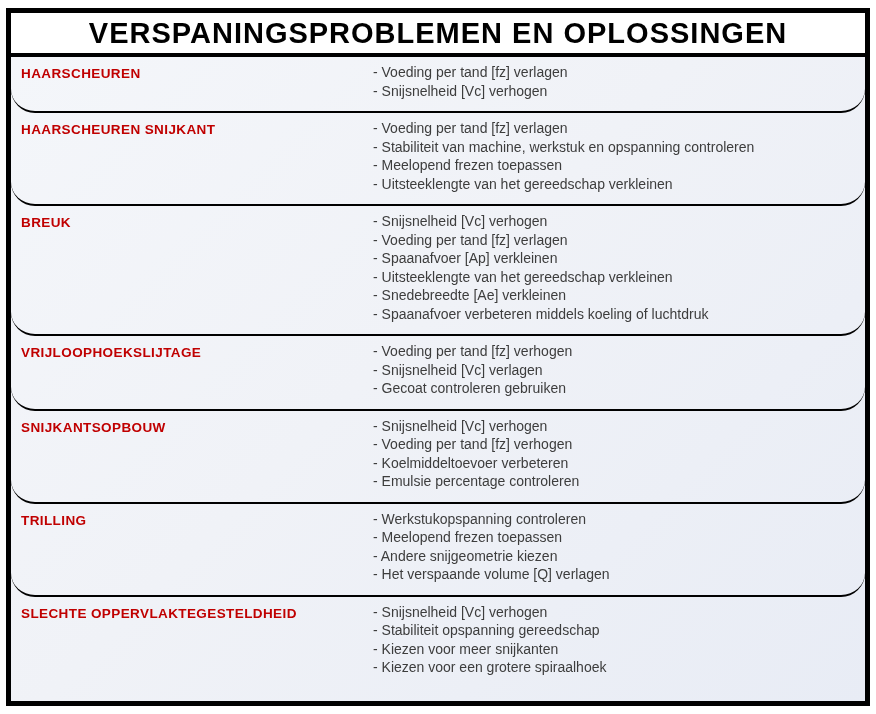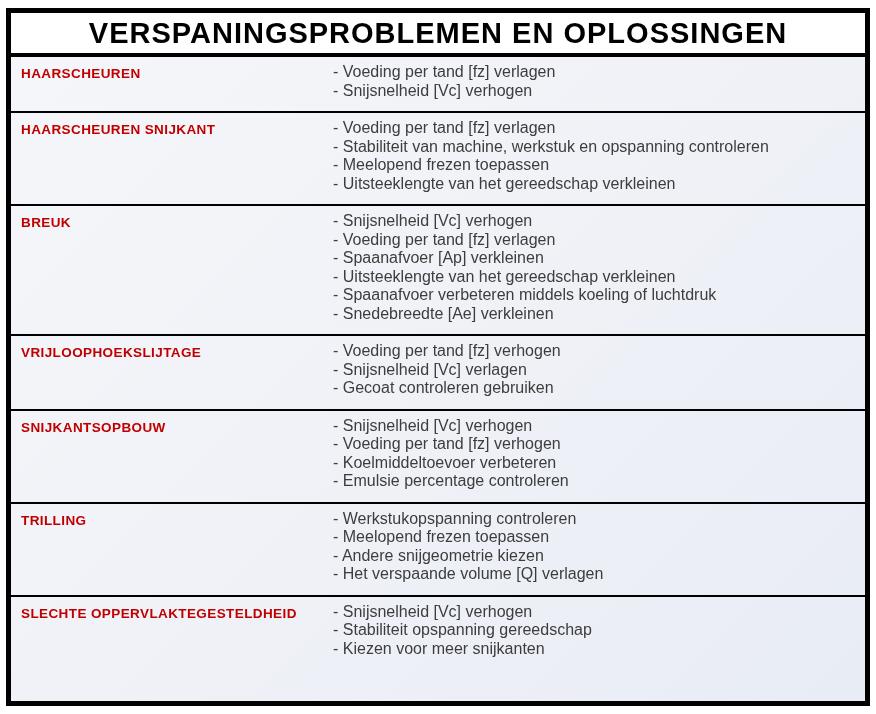--- a/index.html
+++ b/index.html
@@ -40,20 +40,21 @@
   .rows{
     flex:1 1 auto;
     display:flex; flex-direction:column;
     background:linear-gradient(135deg, var(--bg-start) 0%, #f0f2f7 45%, var(--bg-end) 100%);
   }
   .row{
     display:flex;
     align-items:flex-start;
     border-bottom:2px solid var(--frame);
     padding:6px 0 11px 0;
+    border-radius:24px;
   }
   .row:last-child{
     border-bottom:none;
     padding-bottom:30px;
     flex:1 1 auto;
   }
   .problem{
     flex:0 0 322px;
     padding-left:10px;
     padding-top:2px;
@@ -62,23 +63,24 @@
     font-size:13.5px;
     letter-spacing:0.4px;
     line-height:18.5px;
   }
   .solutions{
     flex:1 1 auto;
     padding-right:8px;
   }
   .solution-line{
     color:var(--ink);
-    font-size:16px;
+    font-size:14px;
     line-height:18.5px;
     white-space:nowrap;
+    margin-left:40px;
   }
 </style>
 </head>
 <body>
 
 <div class="table-frame">
   <div class="title-row">
     <h1>VERSPANINGSPROBLEMEN EN OPLOSSINGEN</h1>
   </div>
   <div class="rows">
@@ -100,22 +102,22 @@
         </div>
   </div>
 
   <div class="row">
     <div class="problem">BREUK</div>
     <div class="solutions">
           <div class="solution-line">- Snijsnelheid [Vc] verhogen</div>
           <div class="solution-line">- Voeding per tand [fz] verlagen</div>
           <div class="solution-line">- Spaanafvoer [Ap] verkleinen</div>
           <div class="solution-line">- Uitsteeklengte van het gereedschap verkleinen</div>
+          <div class="solution-line">- Snedebreedte [Ae] verkleinen</div>
           <div class="solution-line">- Spaanafvoer verbeteren middels koeling of luchtdruk</div>
-          <div class="solution-line">- Snedebreedte [Ae] verkleinen</div>
         </div>
   </div>
 
   <div class="row">
     <div class="problem">VRIJLOOPHOEKSLIJTAGE</div>
     <div class="solutions">
           <div class="solution-line">- Voeding per tand [fz] verhogen</div>
           <div class="solution-line">- Snijsnelheid [Vc] verlagen</div>
           <div class="solution-line">- Gecoat controleren gebruiken</div>
         </div>
@@ -140,16 +142,17 @@
           <div class="solution-line">- Het verspaande volume [Q] verlagen</div>
         </div>
   </div>
 
   <div class="row">
     <div class="problem">SLECHTE OPPERVLAKTEGESTELDHEID</div>
     <div class="solutions">
           <div class="solution-line">- Snijsnelheid [Vc] verhogen</div>
           <div class="solution-line">- Stabiliteit opspanning gereedschap</div>
           <div class="solution-line">- Kiezen voor meer snijkanten</div>
+          <div class="solution-line">- Kiezen voor een grotere spiraalhoek</div>
         </div>
   </div>
 </div>
 </div>
 
 </body></html>

